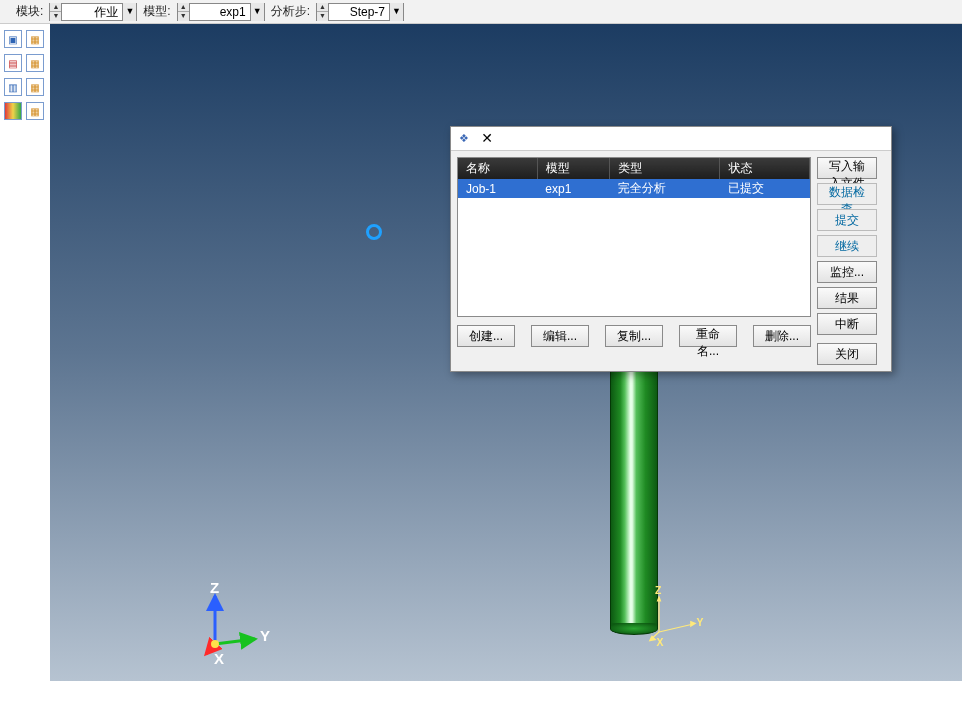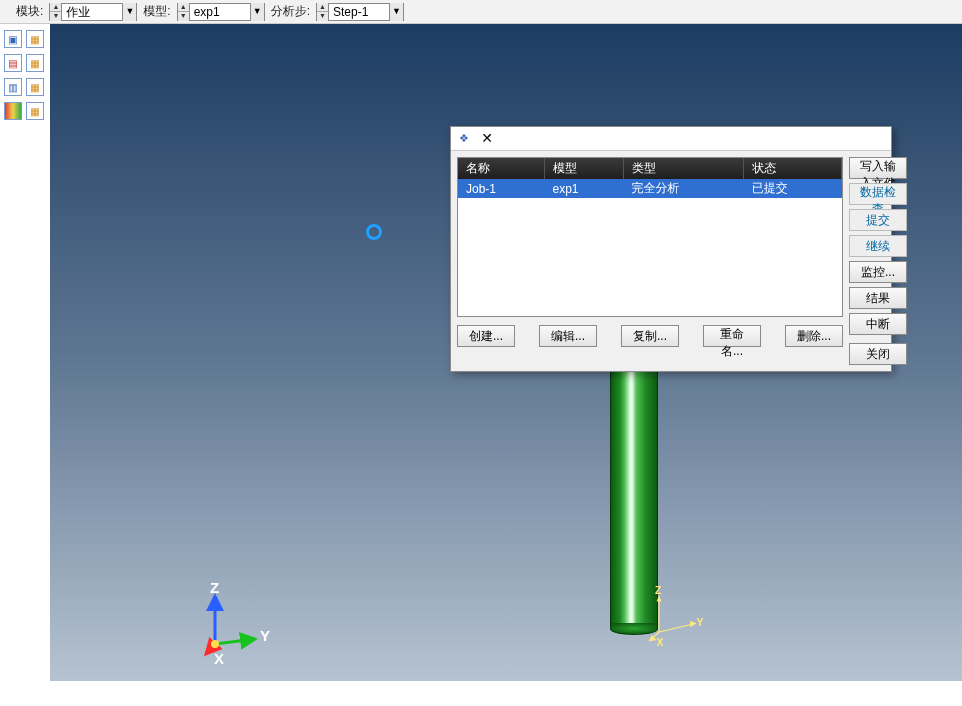--- a/index.html
+++ b/index.html
@@ -44,20 +44,21 @@
     text-align: center;
     color: #333;
     cursor: pointer;
   }
   .combo .stepper span:first-child { border-bottom: 1px solid #aaa; }
   .combo .value {
     min-width: 60px;
     padding: 0 4px;
     height: 18px;
     line-height: 18px;
+    text-align: right;
   }
   .combo .dd {
     width: 14px;
     height: 18px;
     text-align: center;
     line-height: 16px;
     font-size: 9px;
     border-left: 1px solid #888;
     background: #e8e8e8;
     cursor: pointer;
@@ -215,21 +216,21 @@
     padding: 1px 8px;
     color: #fff;
     background: #2f6fd1;
     height: 16px;
     margin-left: 21px;
   }
   .dialog tbody tr.selected td { background: #2f6fd1; }
 
   .dialog .footerbtns {
     display: flex;
-    gap: 24px;
+    gap: 16px;
     justify-content: center;
     padding: 8px 0 6px 0;
   }
   .dialog .sidebtns {
     width: 68px;
     display: flex;
     flex-direction: column;
     gap: 4px;
   }
   .btn {
@@ -276,21 +277,21 @@
     <div class="value">exp1</div>
     <div class="dd">▼</div>
   </div>
 
   <label>分析步:</label>
   <div class="combo">
     <div class="stepper">
         <span>▲</span>
         <span>▼</span>
       </div>
-    <div class="value">Step-1</div>
+    <div class="value">Step-7</div>
     <div class="dd">▼</div>
   </div>
 </div>
 
 <div class="main">
   <div class="lefticons">
     <div class="row">
       <div class="ico" style="color:#2e64b4;">▣</div>
       <div class="ico" style="color:#d28a1d;">▦</div>
     </div>

